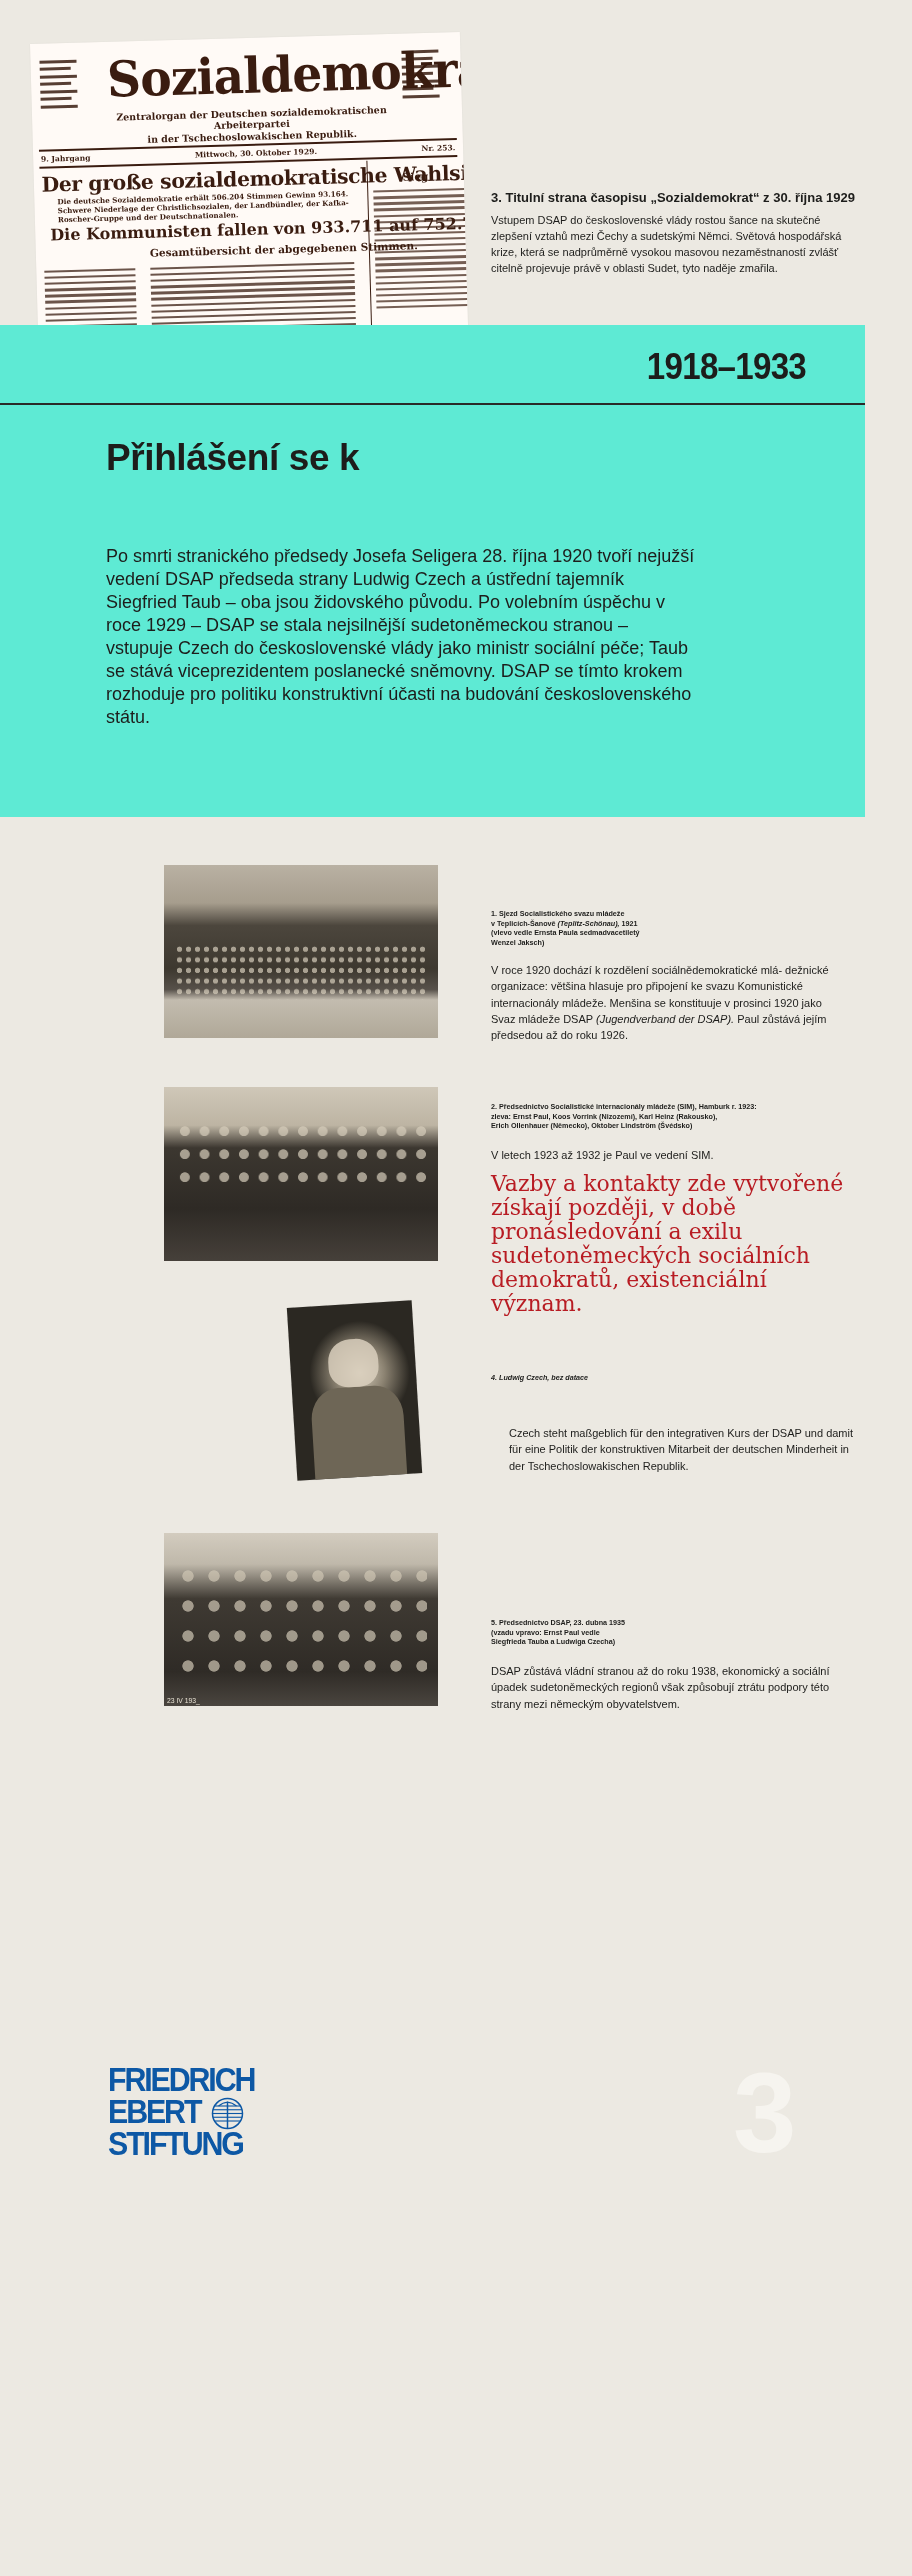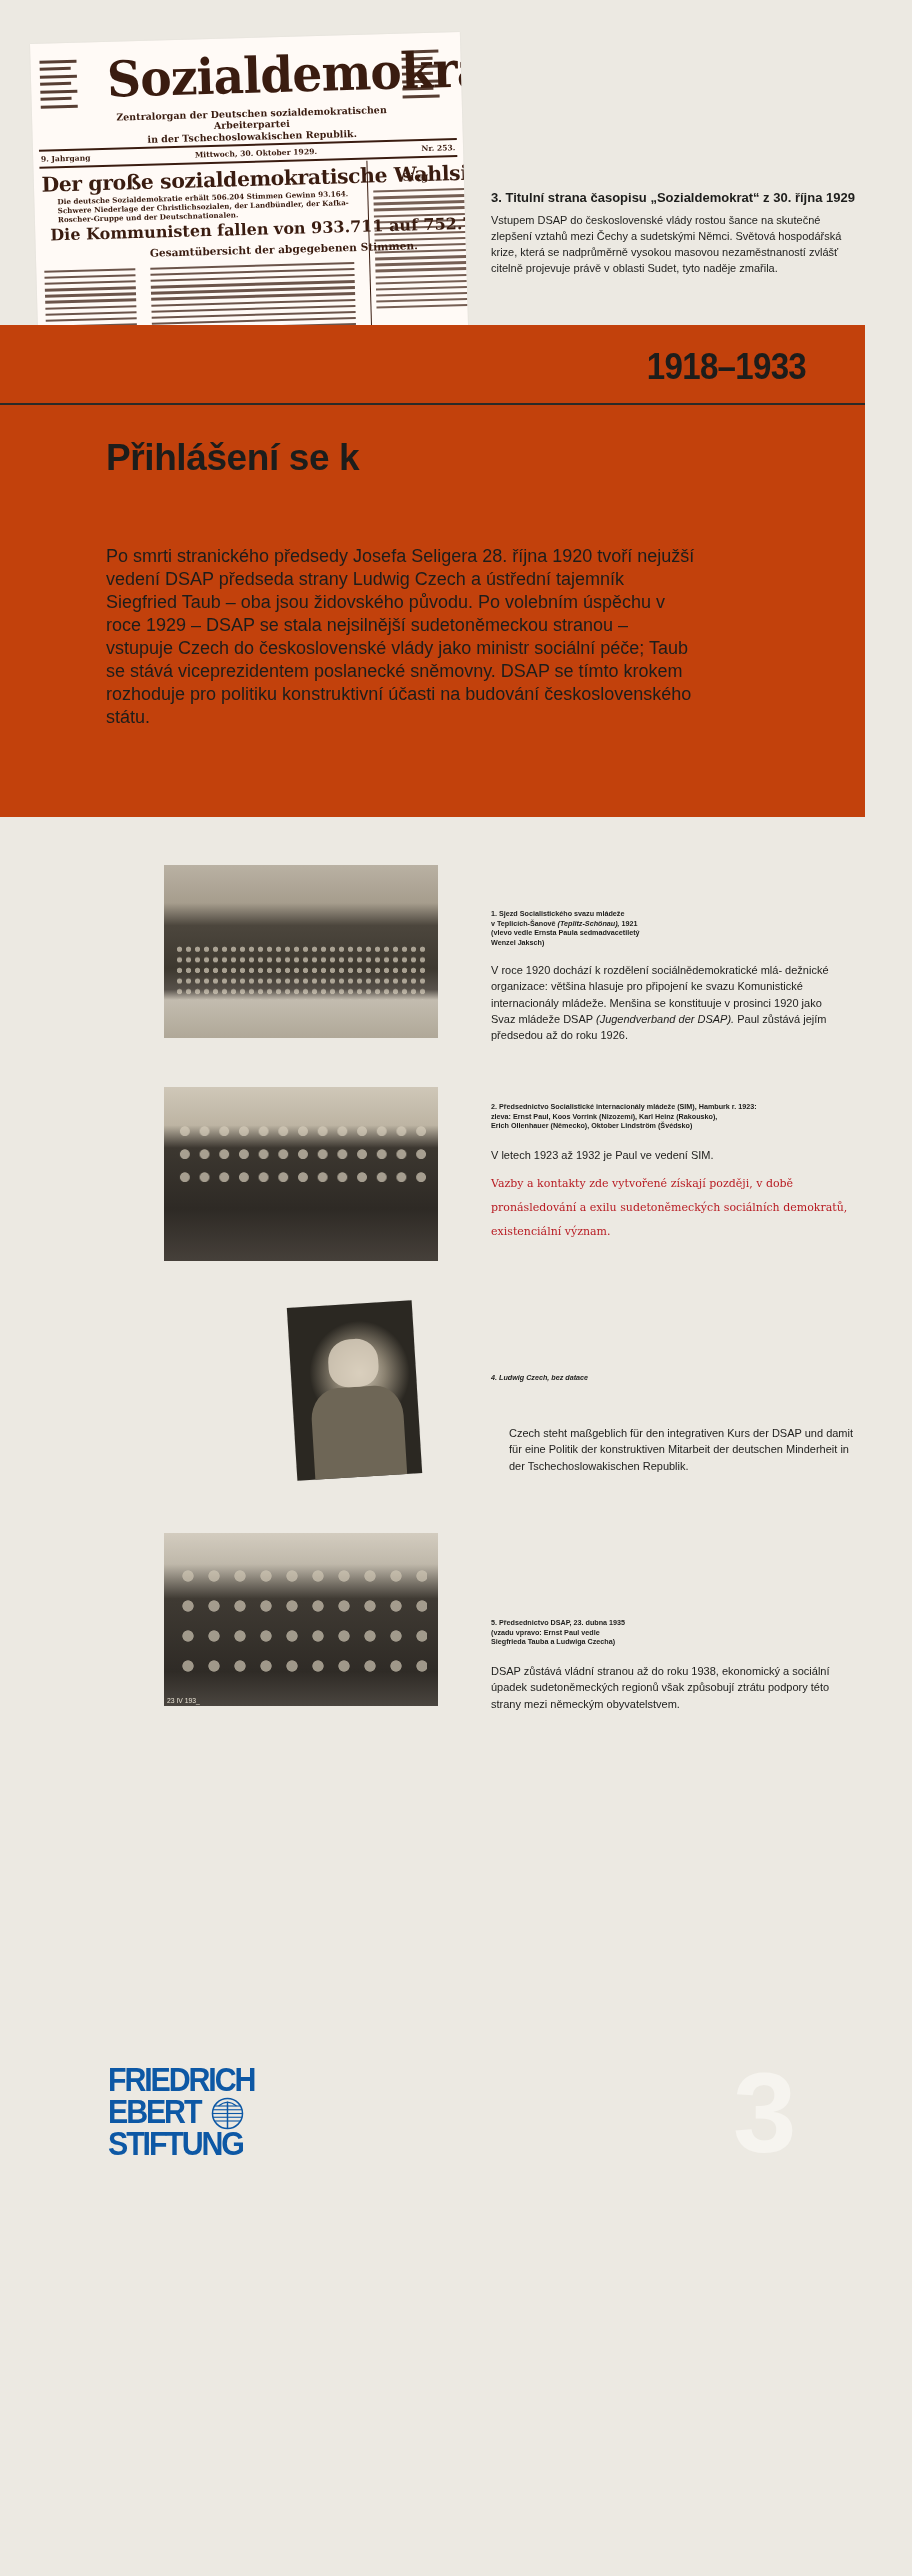--- a/index.html
+++ b/index.html
@@ -79,21 +79,21 @@
   .np-caption {
     left: 491px; top: 190px; font-size: 13px; font-weight: bold; color: #1d1d1b;
   }
   .np-text {
     left: 491px; top: 212px; width: 356px; font-size: 11px; line-height: 16px; color: #1d1d1b;
   }
 
   
   .green-panel {
     left: 0; top: 325px; width: 865px; height: 492px;
-    background: #c2410c;
+    background: #5eead4;
   }
   .period {
     right: 59px; top: 21px;
     font-size: 36px; font-weight: bold; letter-spacing: -0.8px;
     transform: scaleX(0.92); transform-origin: right center;
     color: #1d1d1b;
   }
   .panel-rule {
     left: 0; top: 78px; width: 865px; height: 2.3px; background: #2a2a28;
   }
@@ -145,21 +145,21 @@
 
   .caption {
     font-size: 7.2px; font-weight: bold; line-height: 9.5px; color: #1d1d1b;
   }
   .caption i { font-style: italic; }
   .body-text {
     font-size: 11px; line-height: 16.3px; color: #1d1d1b;
   }
   .quote {
     font-family: "DejaVu Serif", "Liberation Serif", serif;
-    color: #b81c23; font-size: 11px; line-height: 24px;
+    color: #b81c23; font-size: 22px; line-height: 24px;
   }
 
   .cap-1 { left: 491px; top: 909px; width: 227px; }
   .txt-1 { left: 491px; top: 962px; width: 356px; }
 
   .cap-2 { left: 491px; top: 1102px; width: 356px; }
   .txt-2 { left: 491px; top: 1147px; width: 356px; }
   .quote-2 { left: 491px; top: 1172px; width: 363px; }
 
   .cap-4 { left: 491px; top: 1373px; width: 303px; font-style: italic; }

